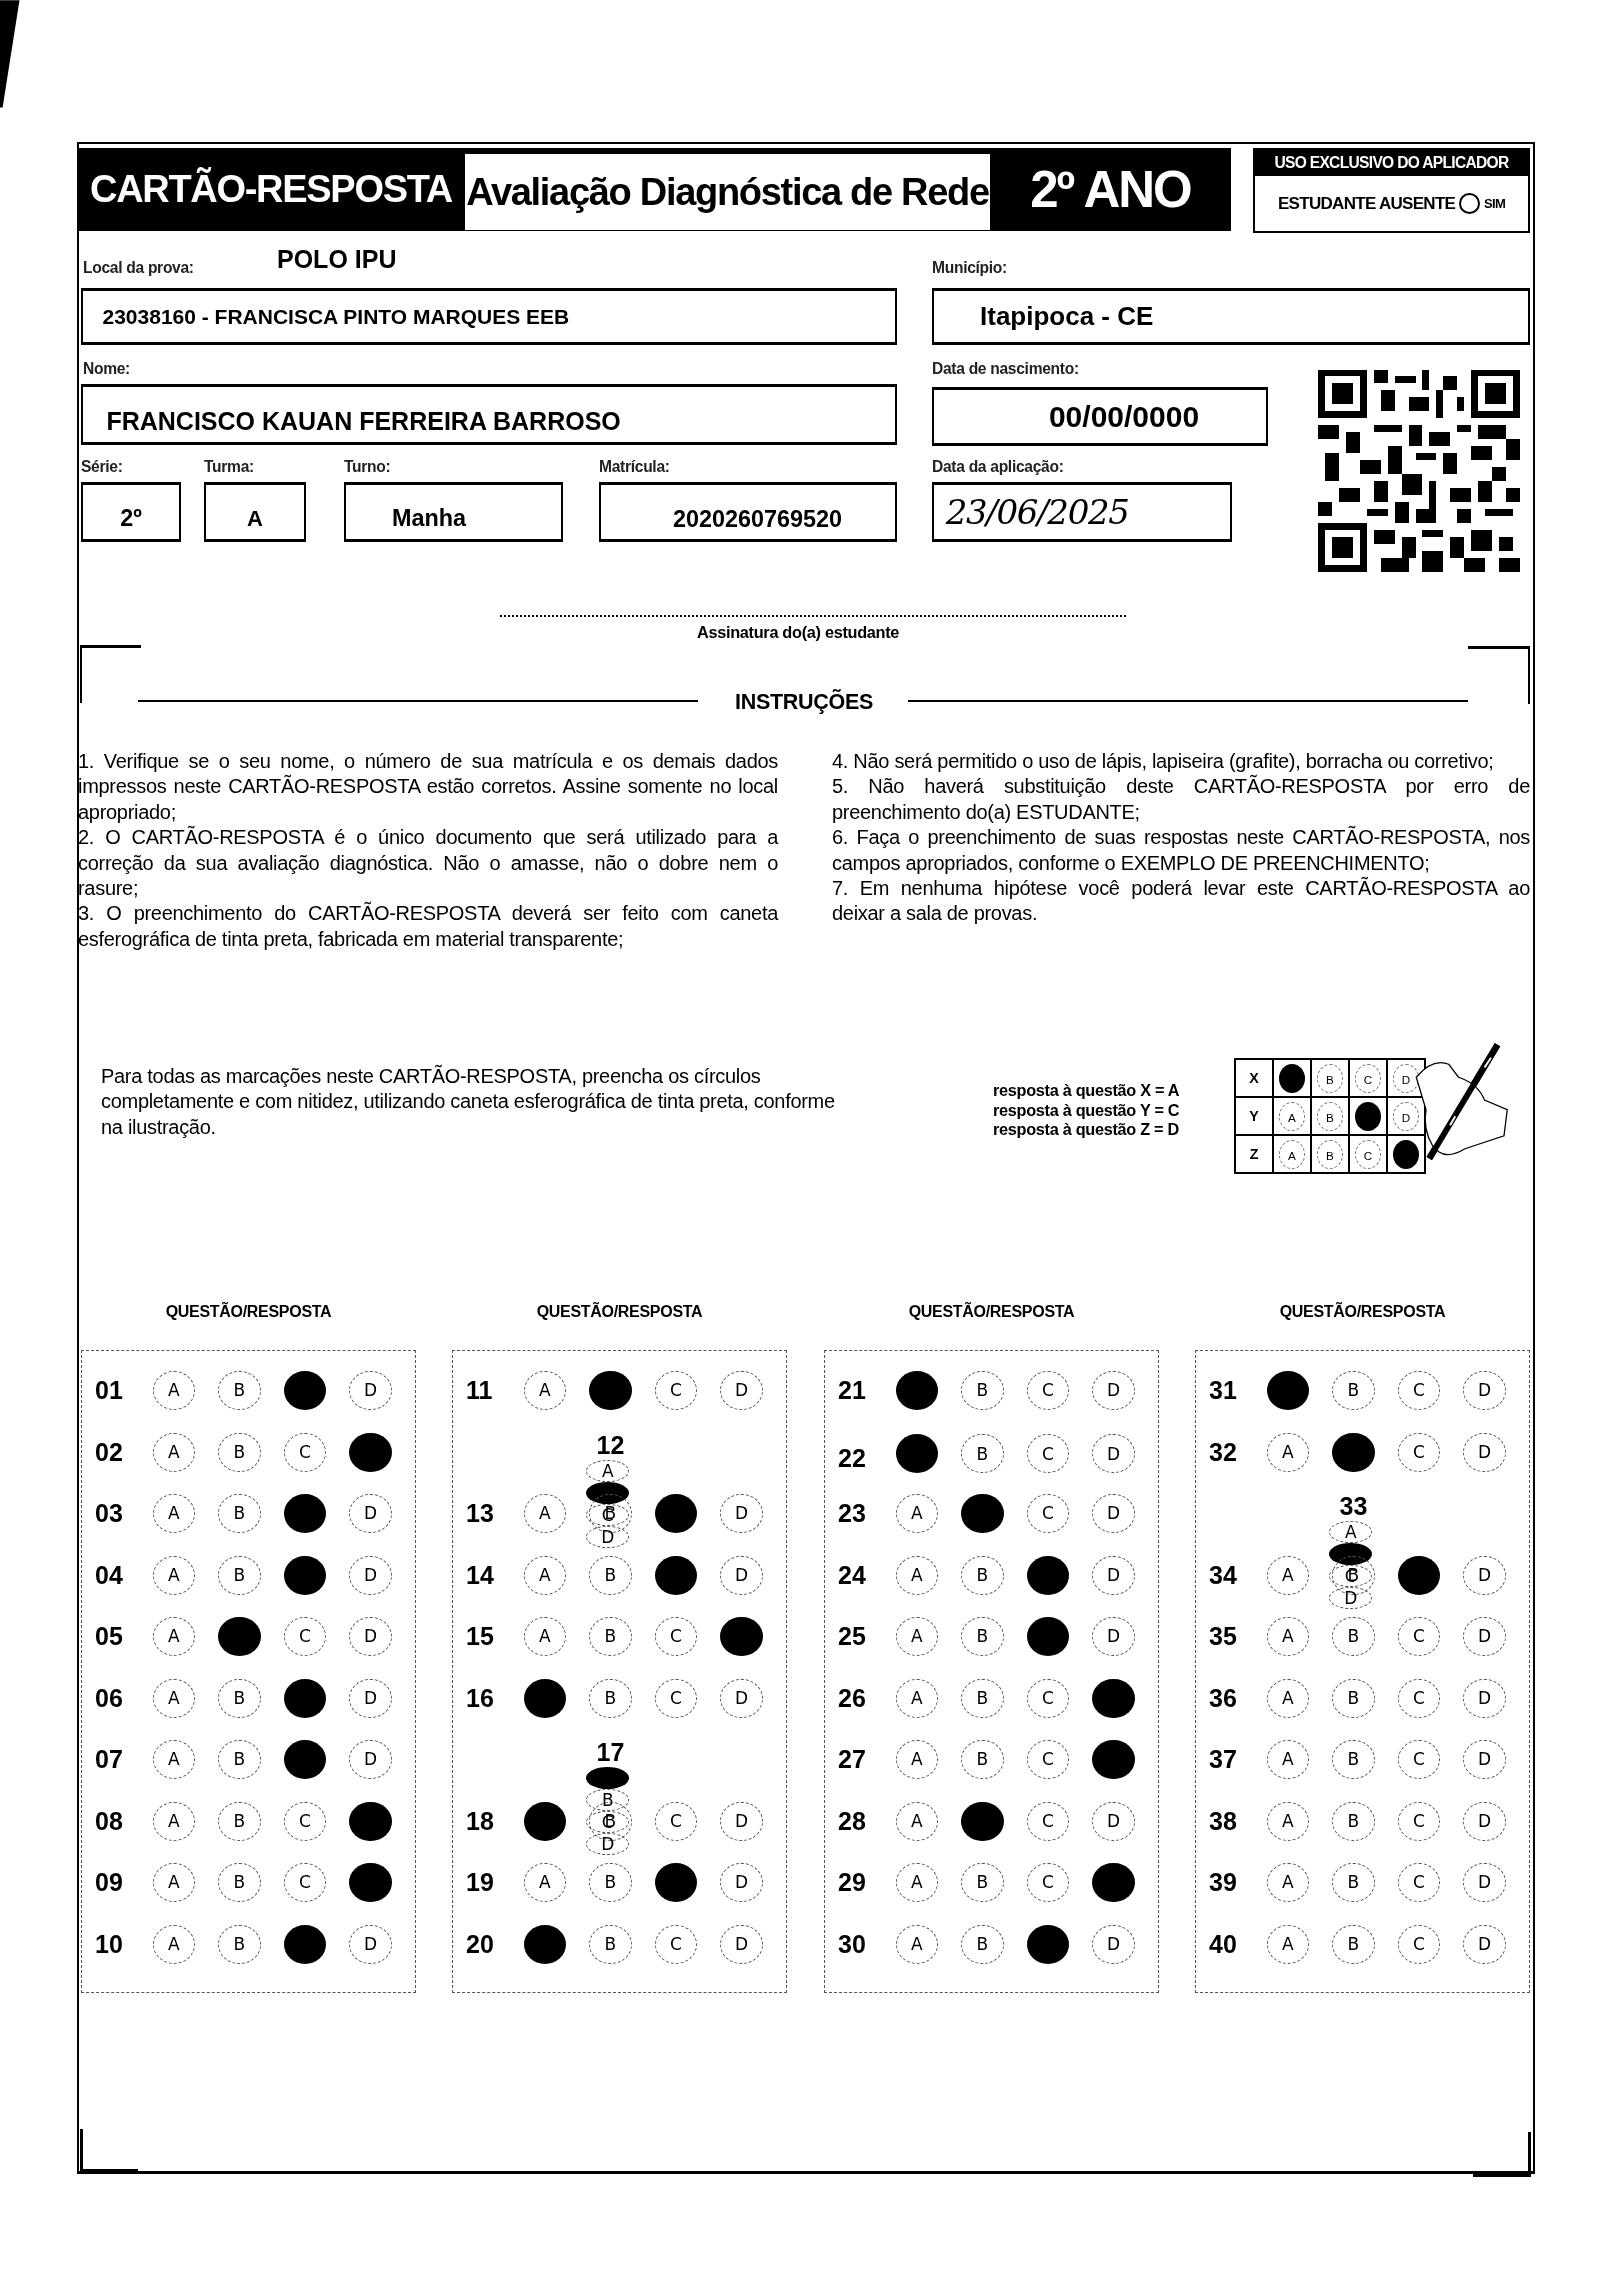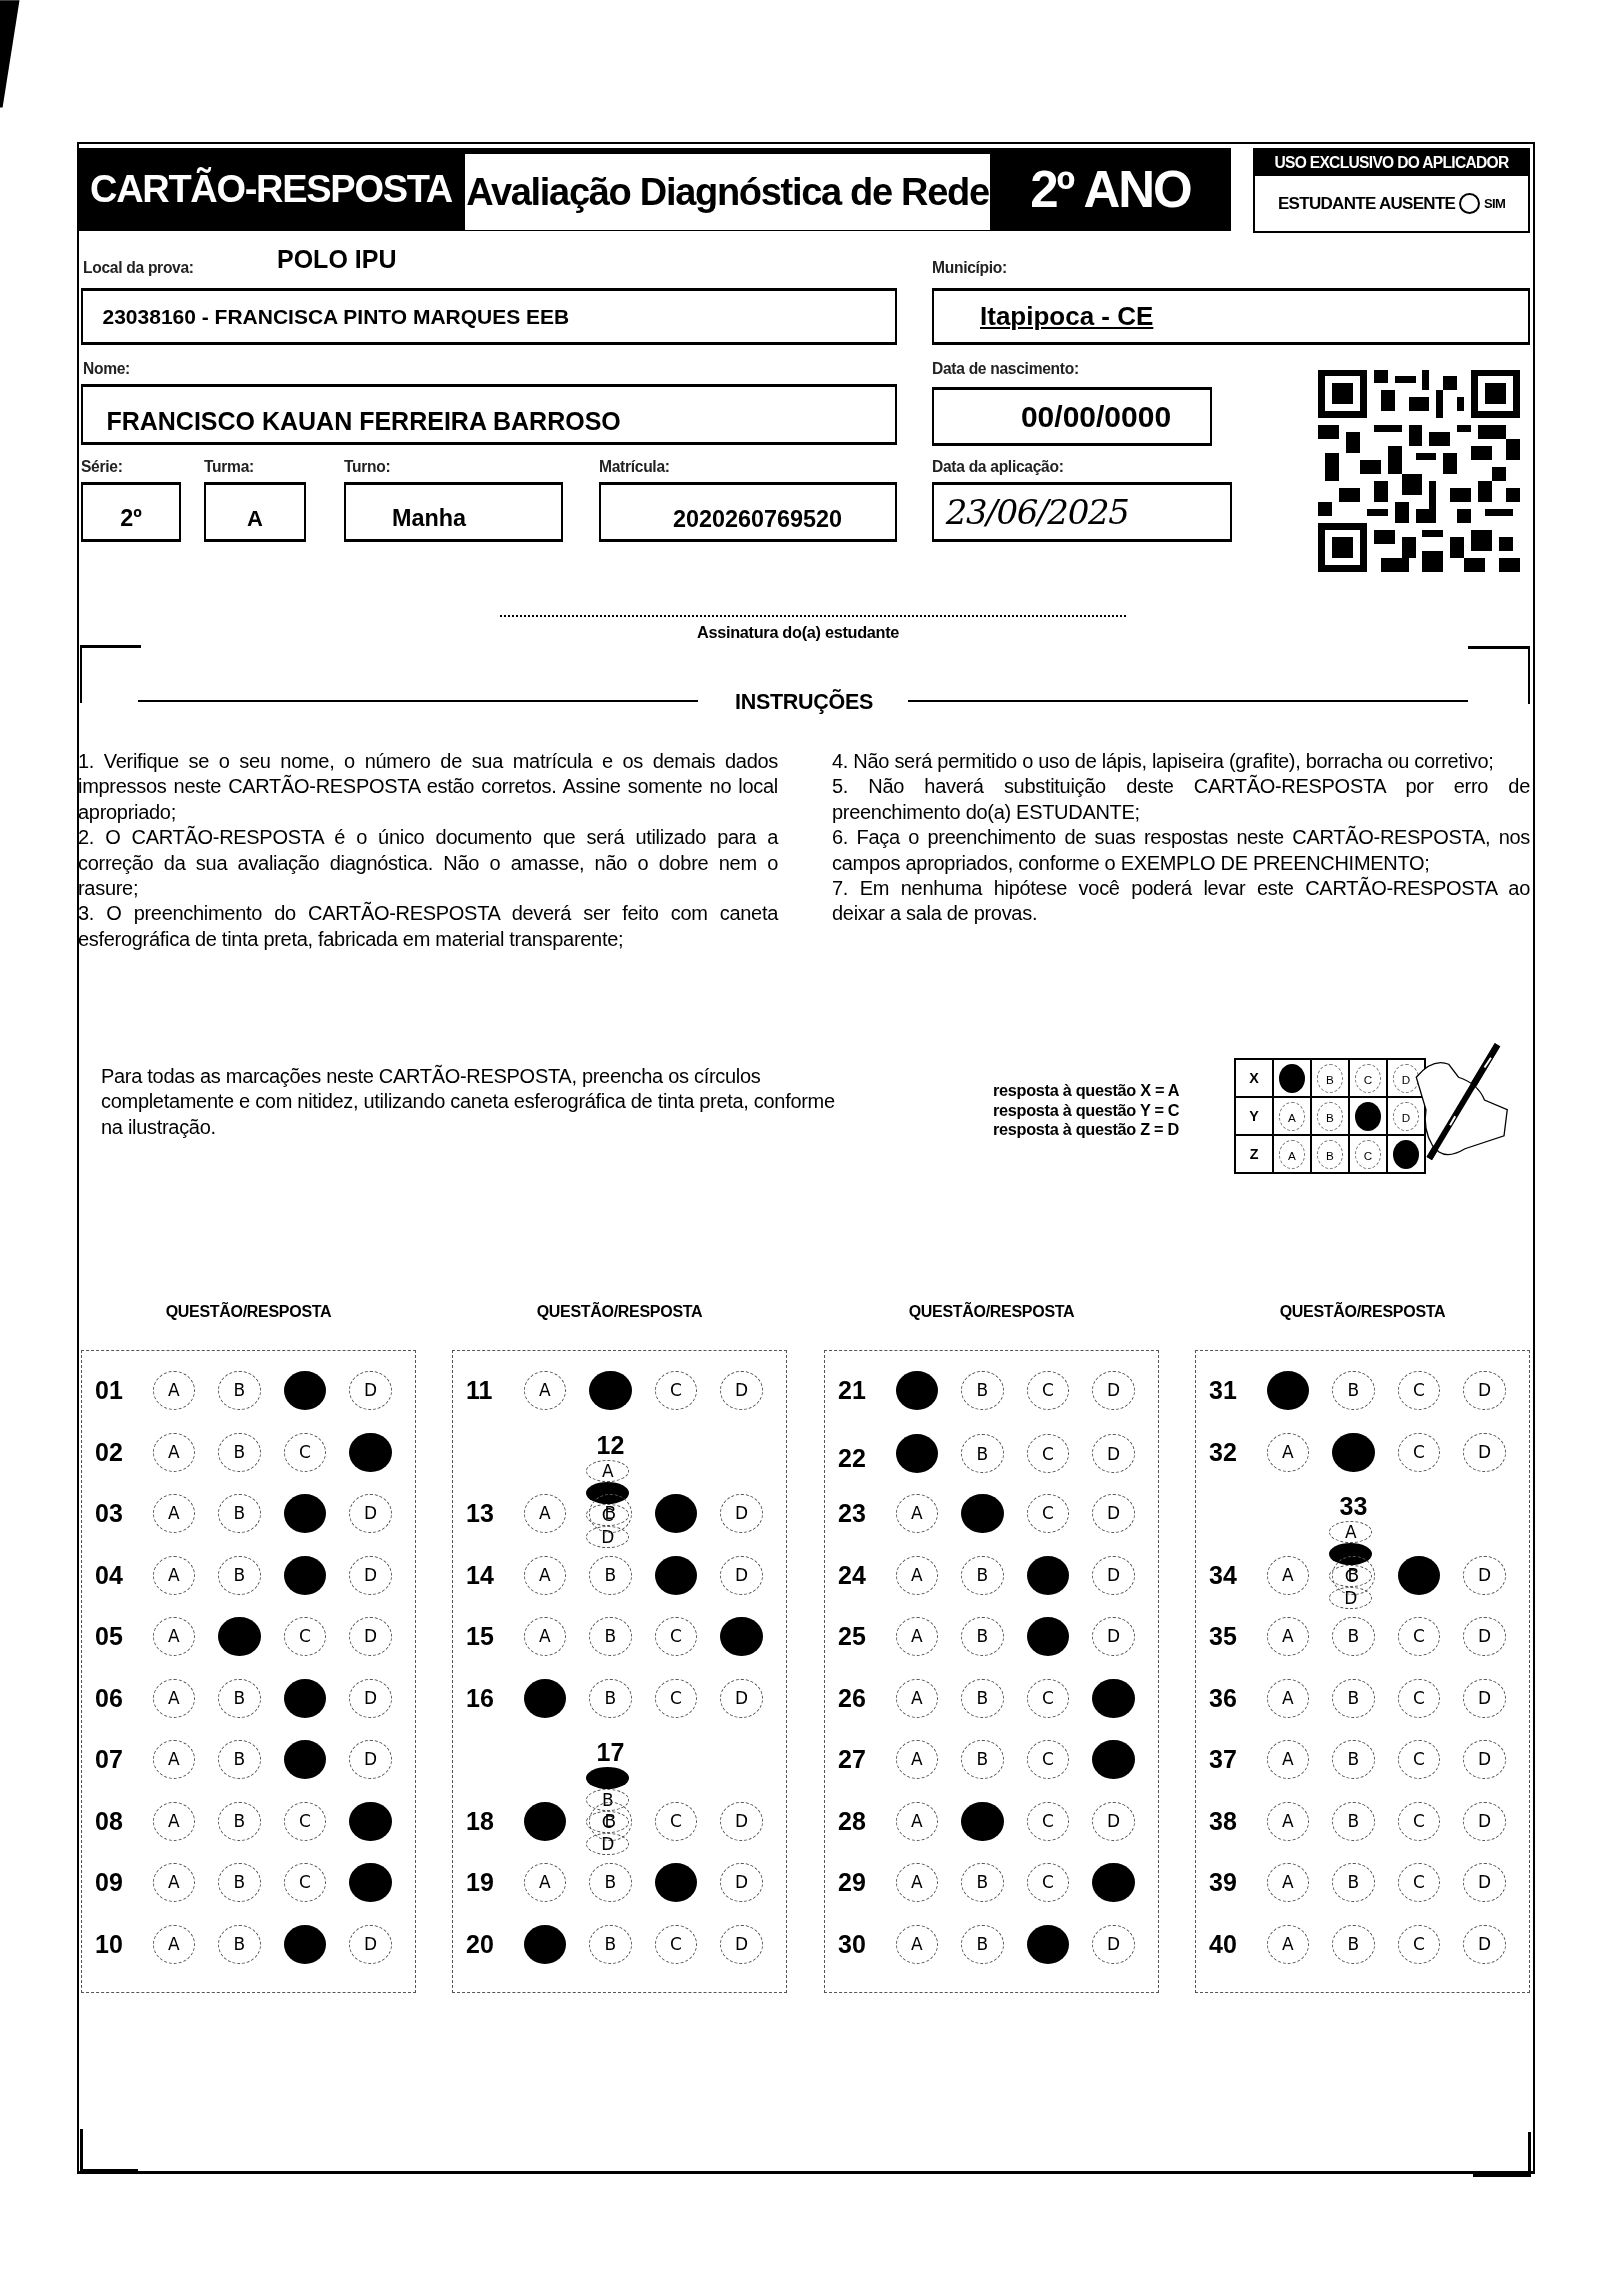--- a/index.html
+++ b/index.html
@@ -55,27 +55,27 @@
     <span class="radio"></span>
     <span style="font-size:13px">SIM</span>
   </div>
 </div>
 
 <div class="lbl" style="left:83px;top:259px;">Local da prova:</div>
 <div class="abs" style="left:277px;top:245px;font-size:25px;font-weight:bold;">POLO IPU</div>
 <div class="lbl" style="left:932px;top:259px;">Município:</div>
 
 <div class="field" style="left:81px;top:288px;width:816px;height:57px;font-size:21px;padding-left:19.5px;">23038160 - FRANCISCA PINTO MARQUES EEB</div>
-<div class="field" style="left:932px;top:288px;width:598px;height:57px;font-size:26px;padding-left:46px;text-decoration:underline;">Itapipoca - CE</div>
+<div class="field" style="left:932px;top:288px;width:598px;height:57px;font-size:26px;padding-left:46px;">Itapipoca - CE</div>
 
 <div class="lbl" style="left:83px;top:360px;">Nome:</div>
 <div class="lbl" style="left:932px;top:360px;">Data de nascimento:</div>
 
 <div class="field" style="left:81px;top:384px;width:816px;height:61px;font-size:25px;padding-left:23.4px;padding-top:13px;">FRANCISCO KAUAN FERREIRA BARROSO</div>
-<div class="field center" style="left:932px;top:387px;width:280px;height:59px;font-size:30px;padding-left:48px;">00/00/0000</div>
+<div class="field center" style="left:932px;top:387px;width:336px;height:59px;font-size:30px;padding-left:48px;">00/00/0000</div>
 
 <div class="lbl" style="left:81px;top:458px;">Série:</div>
 <div class="lbl" style="left:204px;top:458px;">Turma:</div>
 <div class="lbl" style="left:344px;top:458px;">Turno:</div>
 <div class="lbl" style="left:599px;top:458px;">Matrícula:</div>
 <div class="lbl" style="left:932px;top:458px;">Data da aplicação:</div>
 
 <div class="field center" style="left:81px;top:482px;width:100px;height:60px;font-size:23.4px;padding-top:13px;">2º</div>
 <div class="field center" style="left:204px;top:482px;width:102px;height:60px;font-size:22px;padding-top:13px;">A</div>
 <div class="field" style="left:344px;top:482px;width:219px;height:60px;font-size:23.4px;padding-left:46px;padding-top:13px;">Manha</div>

